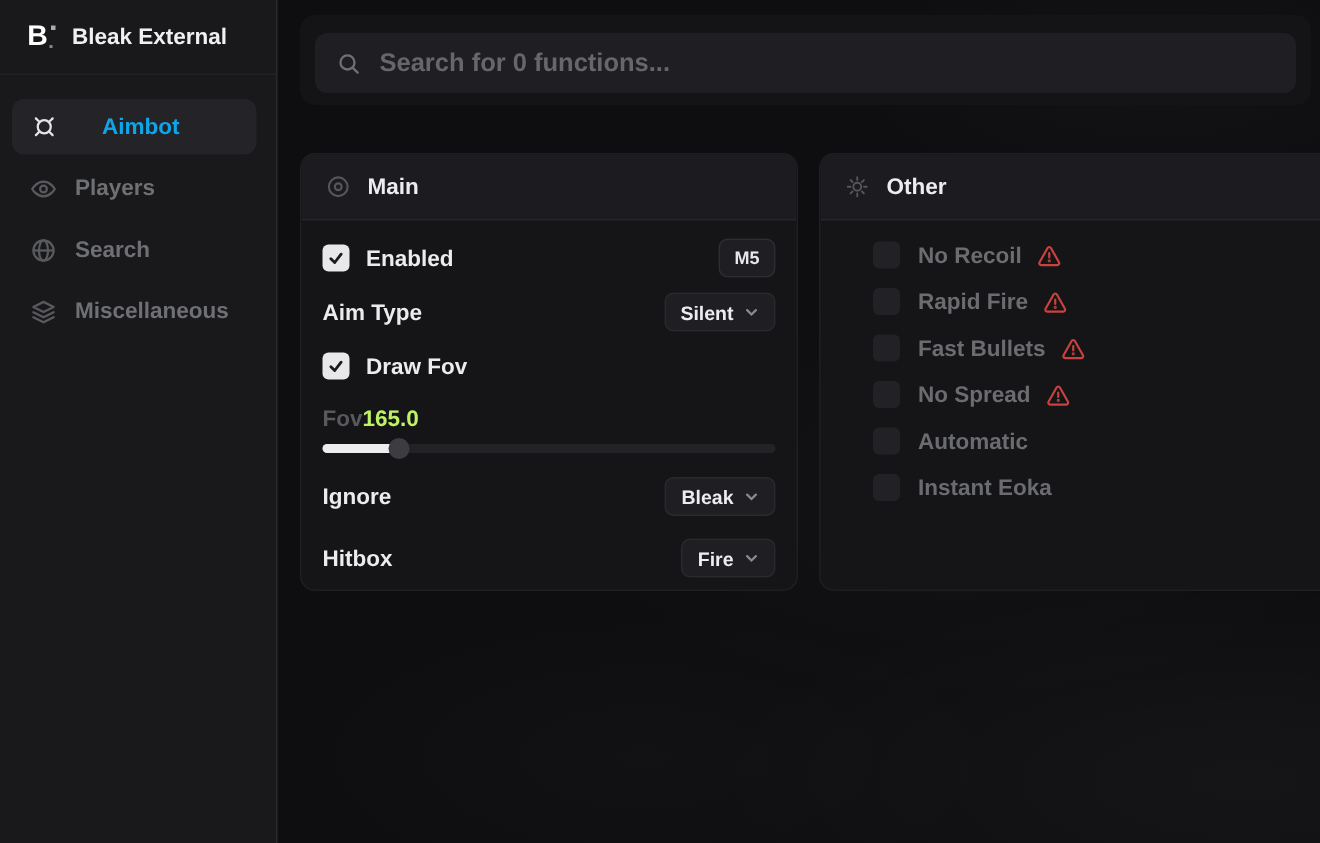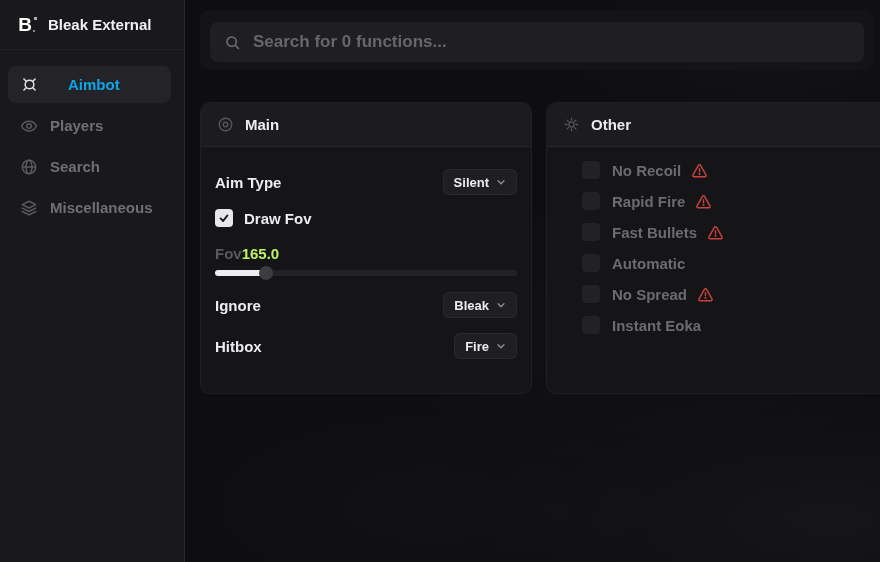--- a/index.html
+++ b/index.html
@@ -207,20 +207,31 @@
     <span class="panel-icon">
       <svg viewBox="0 0 18 18" width="17" height="17" fill="none" stroke="currentColor" stroke-width="1.5">
         <circle cx="9" cy="9" r="6.6"></circle>
           <circle cx="9" cy="9" r="2.4"></circle>
       </svg>
     </span>
     <span class="panel-title">Main</span>
   </div>
   <div class="panel-body">
 
+    <div class="row">
+      <div class="row-left">
+        <span class="checkbox checked">
+          <svg viewBox="0 0 14 14" width="12" height="12" fill="none" stroke="#1b1b1d" stroke-width="2.2" stroke-linecap="round" stroke-linejoin="round">
+              <polyline points="3,7.5 6,10.5 11,4"></polyline>
+            </svg>
+        </span>
+        <span class="ctrl-label cb-label">Enabled</span>
+      </div>
+      <span class="keybind">M5</span>
+    </div>
 
     <div class="row gap10">
       <span class="ctrl-label">Aim Type</span>
       <span class="dropdown">
         <span class="dd-value">Silent</span>
         <span class="chevron">
           <svg viewBox="0 0 12 12" width="10" height="10" fill="none" stroke="currentColor" stroke-width="1.8" stroke-linecap="round">
               <polyline points="2.5,4.5 6,8 9.5,4.5"></polyline>
             </svg>
         </span>
@@ -327,39 +338,39 @@
         <line x1="10" y1="8" x2="10" y2="11.4"></line>
         <circle cx="10" cy="14" r="0.4" fill="currentColor"></circle>
       </svg>
     </span>
   </div>
 
   <div class="other-row">
     <span class="checkbox">
       
     </span>
-    <span class="other-label">Automatic</span>
-
-  </div>
-
-  <div class="other-row">
-    <span class="checkbox">
-      
-    </span>
     <span class="other-label">No Spread</span>
     <span class="warn-icon">
       <svg viewBox="0 0 20 20" width="17" height="17" fill="none" stroke="currentColor" stroke-width="1.7" stroke-linecap="round" stroke-linejoin="round">
         <path d="M8.7 3.9 2.4 15.1a1.5 1.5 0 0 0 1.3 2.25h12.6a1.5 1.5 0 0 0 1.3-2.25L11.3 3.9a1.5 1.5 0 0 0-2.6 0z"></path>
         <line x1="10" y1="8" x2="10" y2="11.4"></line>
         <circle cx="10" cy="14" r="0.4" fill="currentColor"></circle>
       </svg>
     </span>
   </div>
 
   <div class="other-row">
     <span class="checkbox">
       
     </span>
+    <span class="other-label">Automatic</span>
+
+  </div>
+
+  <div class="other-row">
+    <span class="checkbox">
+      
+    </span>
     <span class="other-label">Instant Eoka</span>
 
   </div>
 </div>
 </section>
 
 </body></html>

